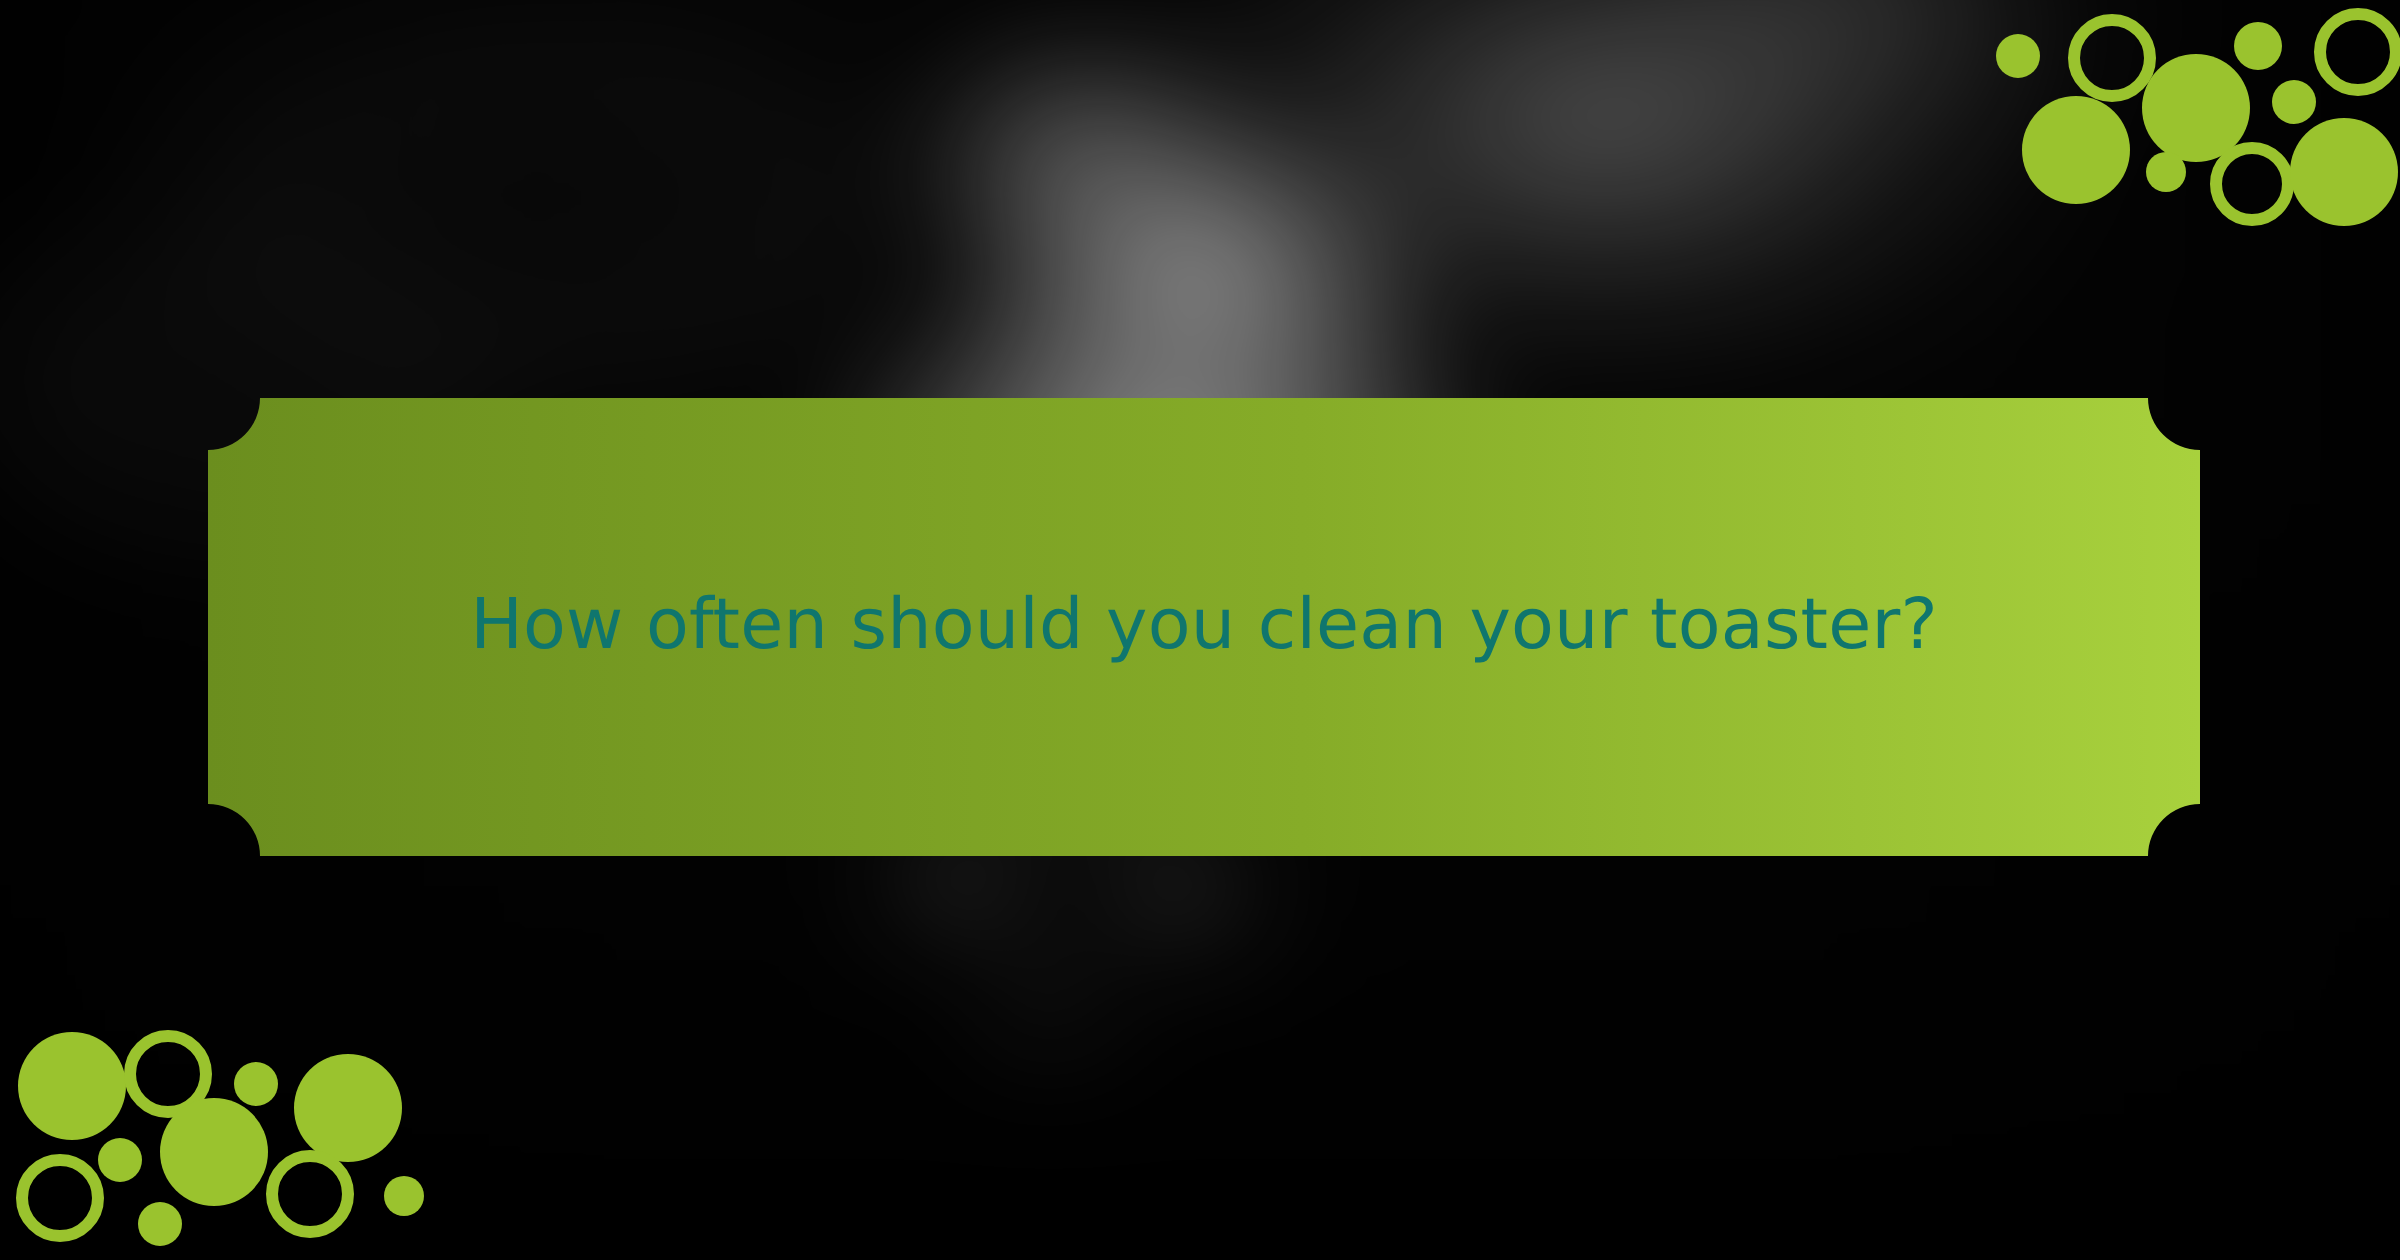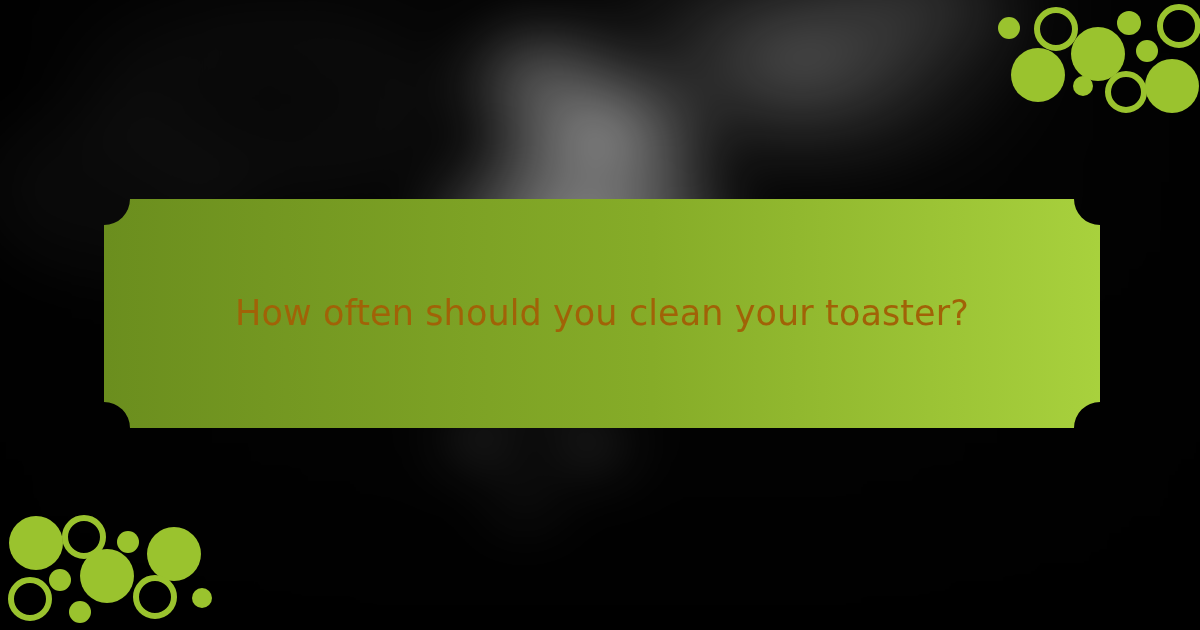--- a/index.html
+++ b/index.html
@@ -76,21 +76,21 @@
     bottom: 0;
     display: flex;
     align-items: center;
     justify-content: center;
     padding: 0 56px;
     box-sizing: border-box;
     font-size: 35px;
     font-weight: 400;
     letter-spacing: 0.1px;
     line-height: 1.28;
-    color: #a16207;
+    color: #0f766e;
     text-align: center;
     white-space: nowrap;
   }
 </style>
 </head>
 <body>
 
 <div id="stage">
 
   <div class="bg-layer"></div>

